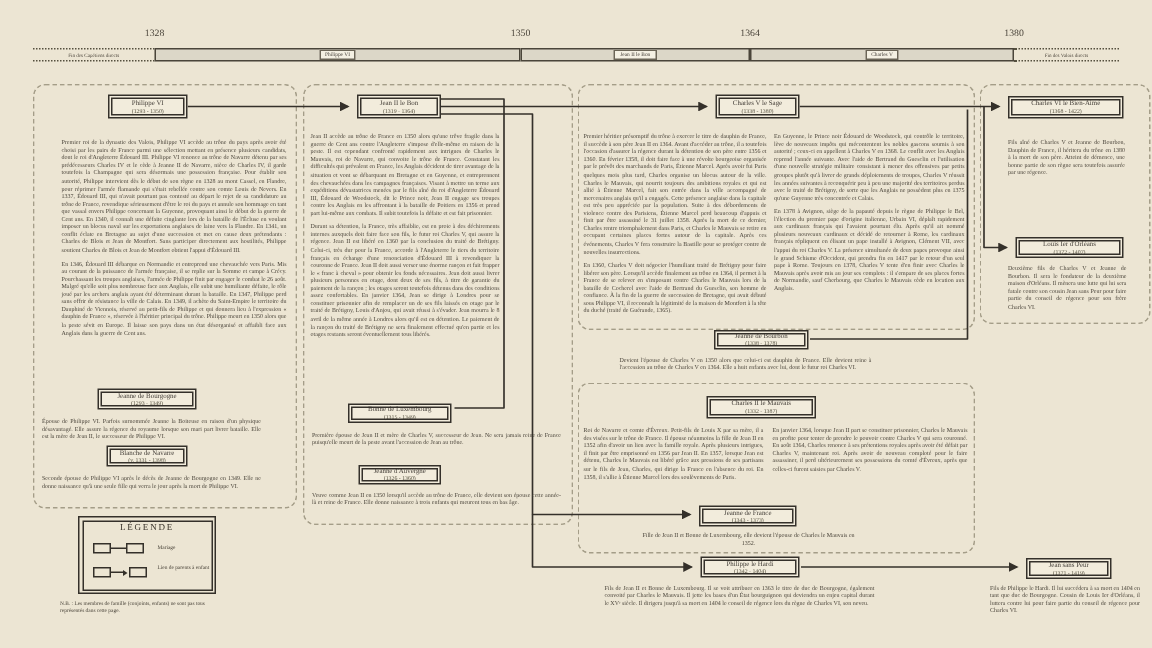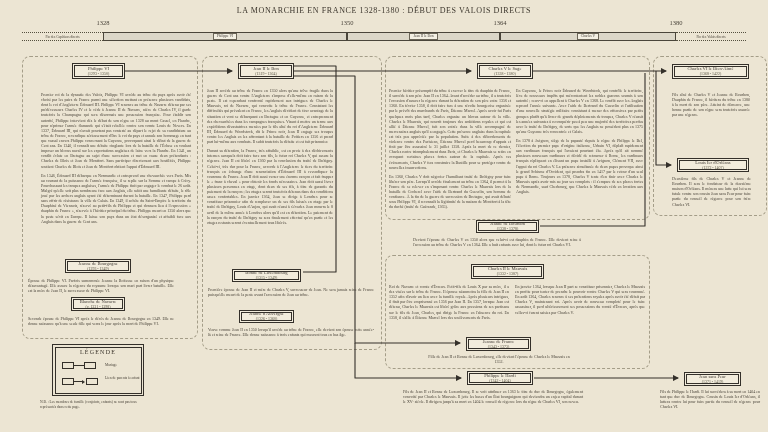--- a/index.html
+++ b/index.html
@@ -31,21 +31,20 @@
   .larrow{width:0;height:0;border-left:3px solid #34302a;border-top:2px solid transparent;border-bottom:2px solid transparent;}
   .llabel{font-size:3.6px;line-height:1.25;color:#4a443a;}
   .nb{font-size:3.6px;line-height:1.3;color:#4a443a;}
   svg.conn{position:absolute;top:0;left:0;pointer-events:none;}
 </style>
 </head>
 <body>
 
 <div class="page">
 
-  <div class="abs title">LA MONARCHIE EN FRANCE 1328-1380 : DÉBUT DES VALOIS DIRECTS</div>
 
   <div class="abs year" style="left:103px">1328</div>
   <div class="abs year" style="left:347px">1350</div>
   <div class="abs year" style="left:500px">1364</div>
   <div class="abs year" style="left:676px">1380</div>
 
   <div class="abs tl-dot" style="left:22px;width:81px">
     <span>Fin des Capétiens directs</span>
   </div>
   <div class="abs tl-seg" style="left:103px;width:244px">

